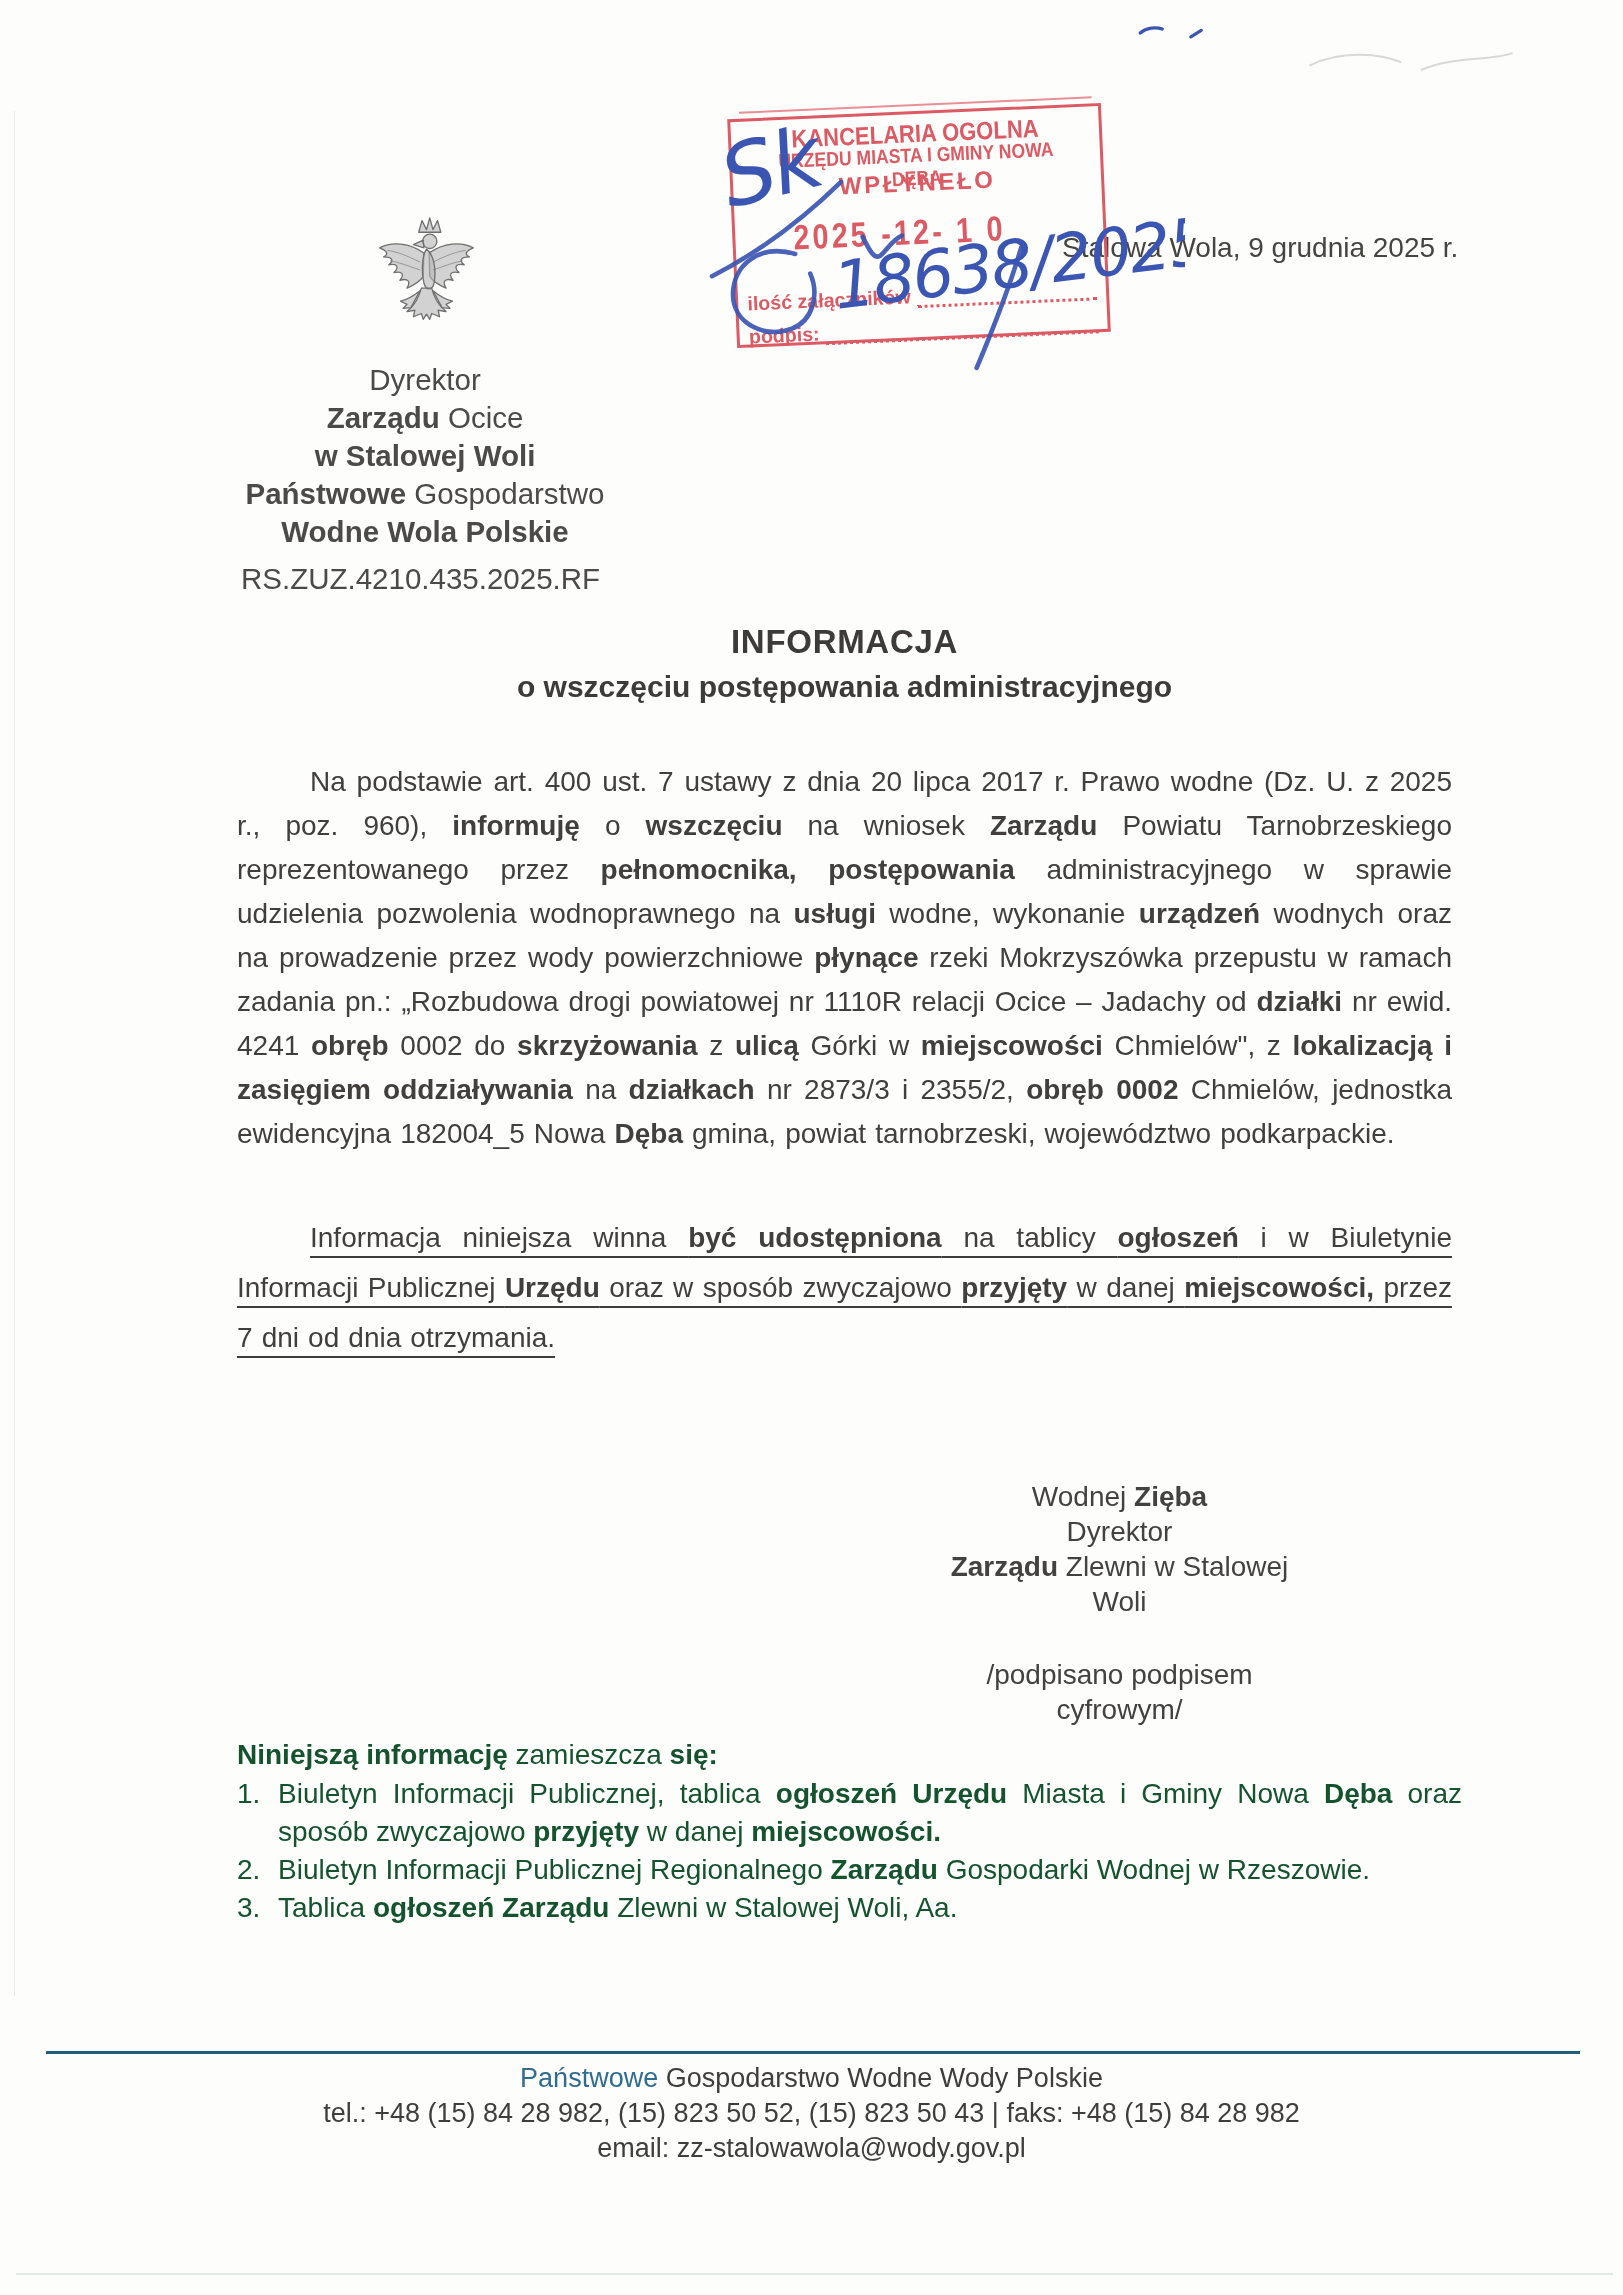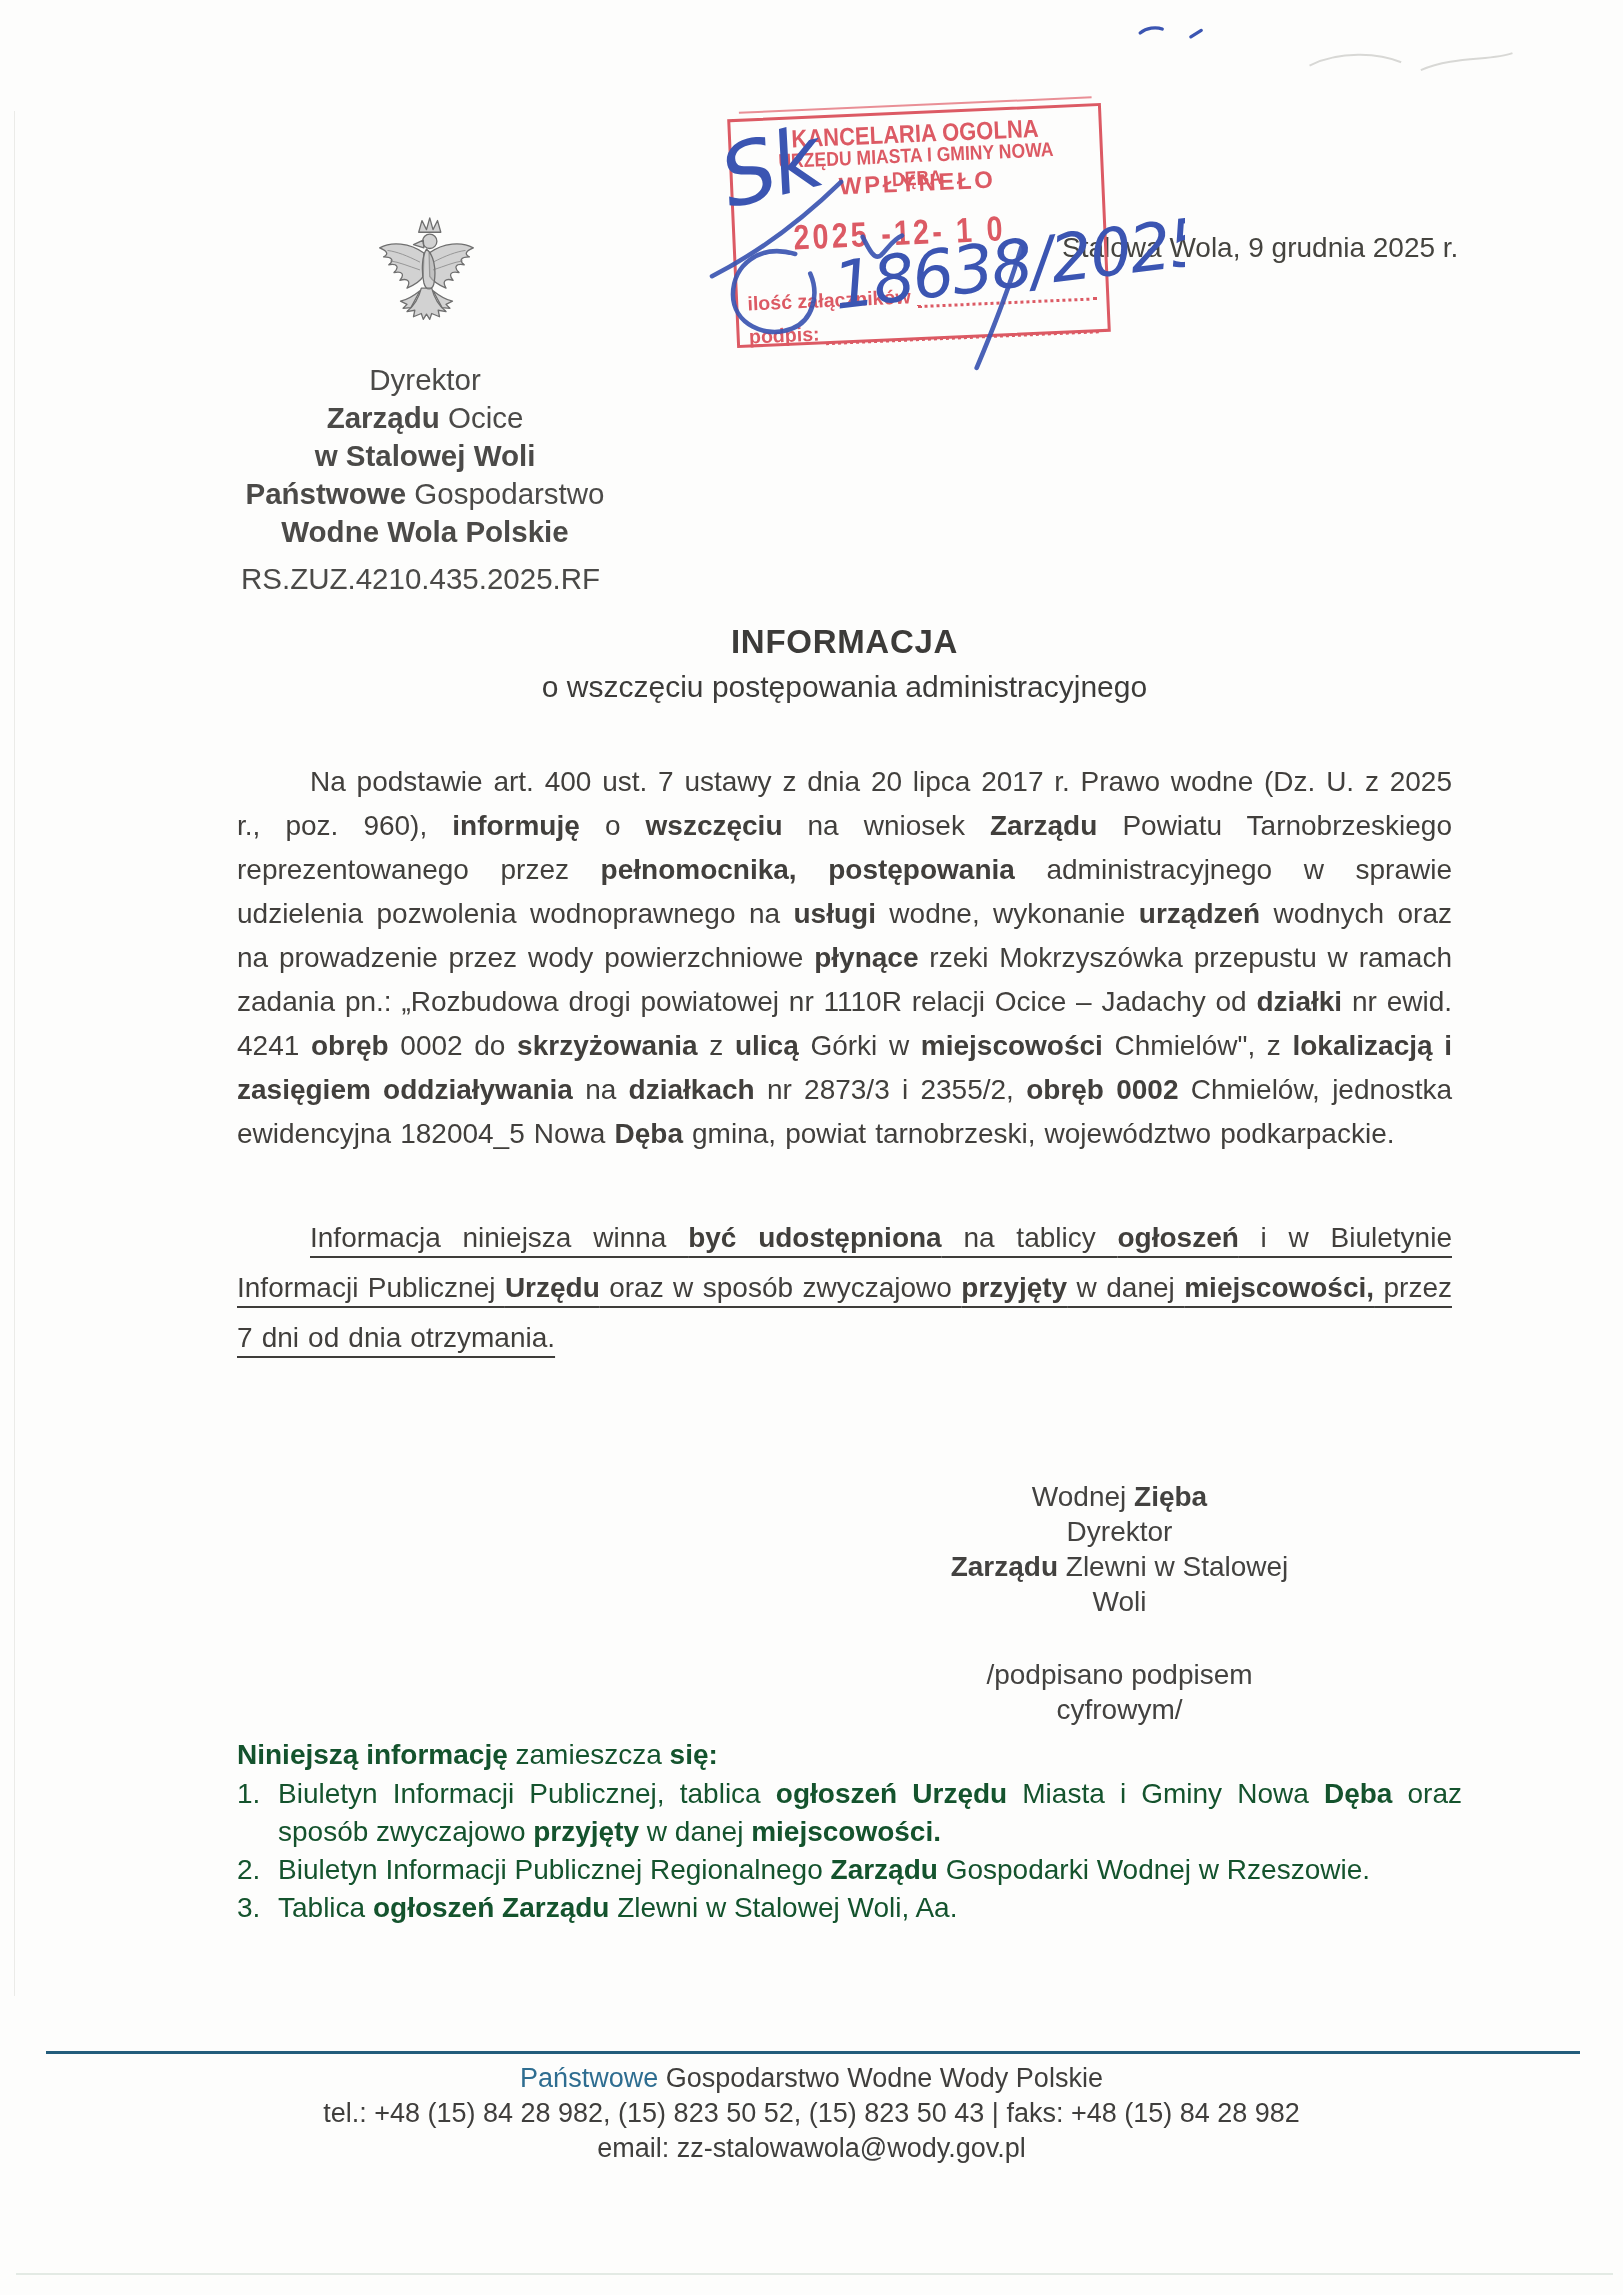--- a/index.html
+++ b/index.html
@@ -24,21 +24,21 @@
   .stamp-l3{top:55px;font-size:24px;letter-spacing:2.6px;}
   .stamp-date{position:absolute;left:58px;top:98px;font-size:35px;font-weight:700;letter-spacing:3.9px;
               transform:scaleX(.82);transform-origin:left;white-space:nowrap;}
   .stamp-row{position:absolute;left:9.2px;right:9.2px;display:flex;align-items:flex-end;font-weight:700;font-size:19.6px;}
   .stamp-row .dots{flex:1;border-bottom:3.3px dotted #dc5a64;margin-left:6.5px;height:19.6px;}
   .row-attach{top:171px;}
   .row-sign{top:204px;}
   
   .title-wrap{left:237px;top:623px;width:1215px;text-align:center;color:#3c3b39;}
   .title-main{font-size:33px;font-weight:700;letter-spacing:0.7px;}
-  .title-sub{font-size:30px;font-weight:400;margin-top:9.2px;}
+  .title-sub{font-size:30px;font-weight:700;margin-top:9.2px;}
   
   .para{left:237px;width:1215px;font-size:28px;text-align:justify;color:#413f3c;word-spacing:1.3px;}
   .para1{top:732px;line-height:44px;text-indent:73px;}
   .para2{top:1185px;line-height:50px;text-indent:73px;
          text-decoration:underline;text-decoration-thickness:2.3px;text-underline-offset:8.5px;
          text-decoration-color:#3e3d3a;}
   
   .signature{left:923px;top:1479px;width:393px;text-align:center;font-size:28px;line-height:35px;color:#434240;}
   .sig-note{margin-top:38px;}
   

